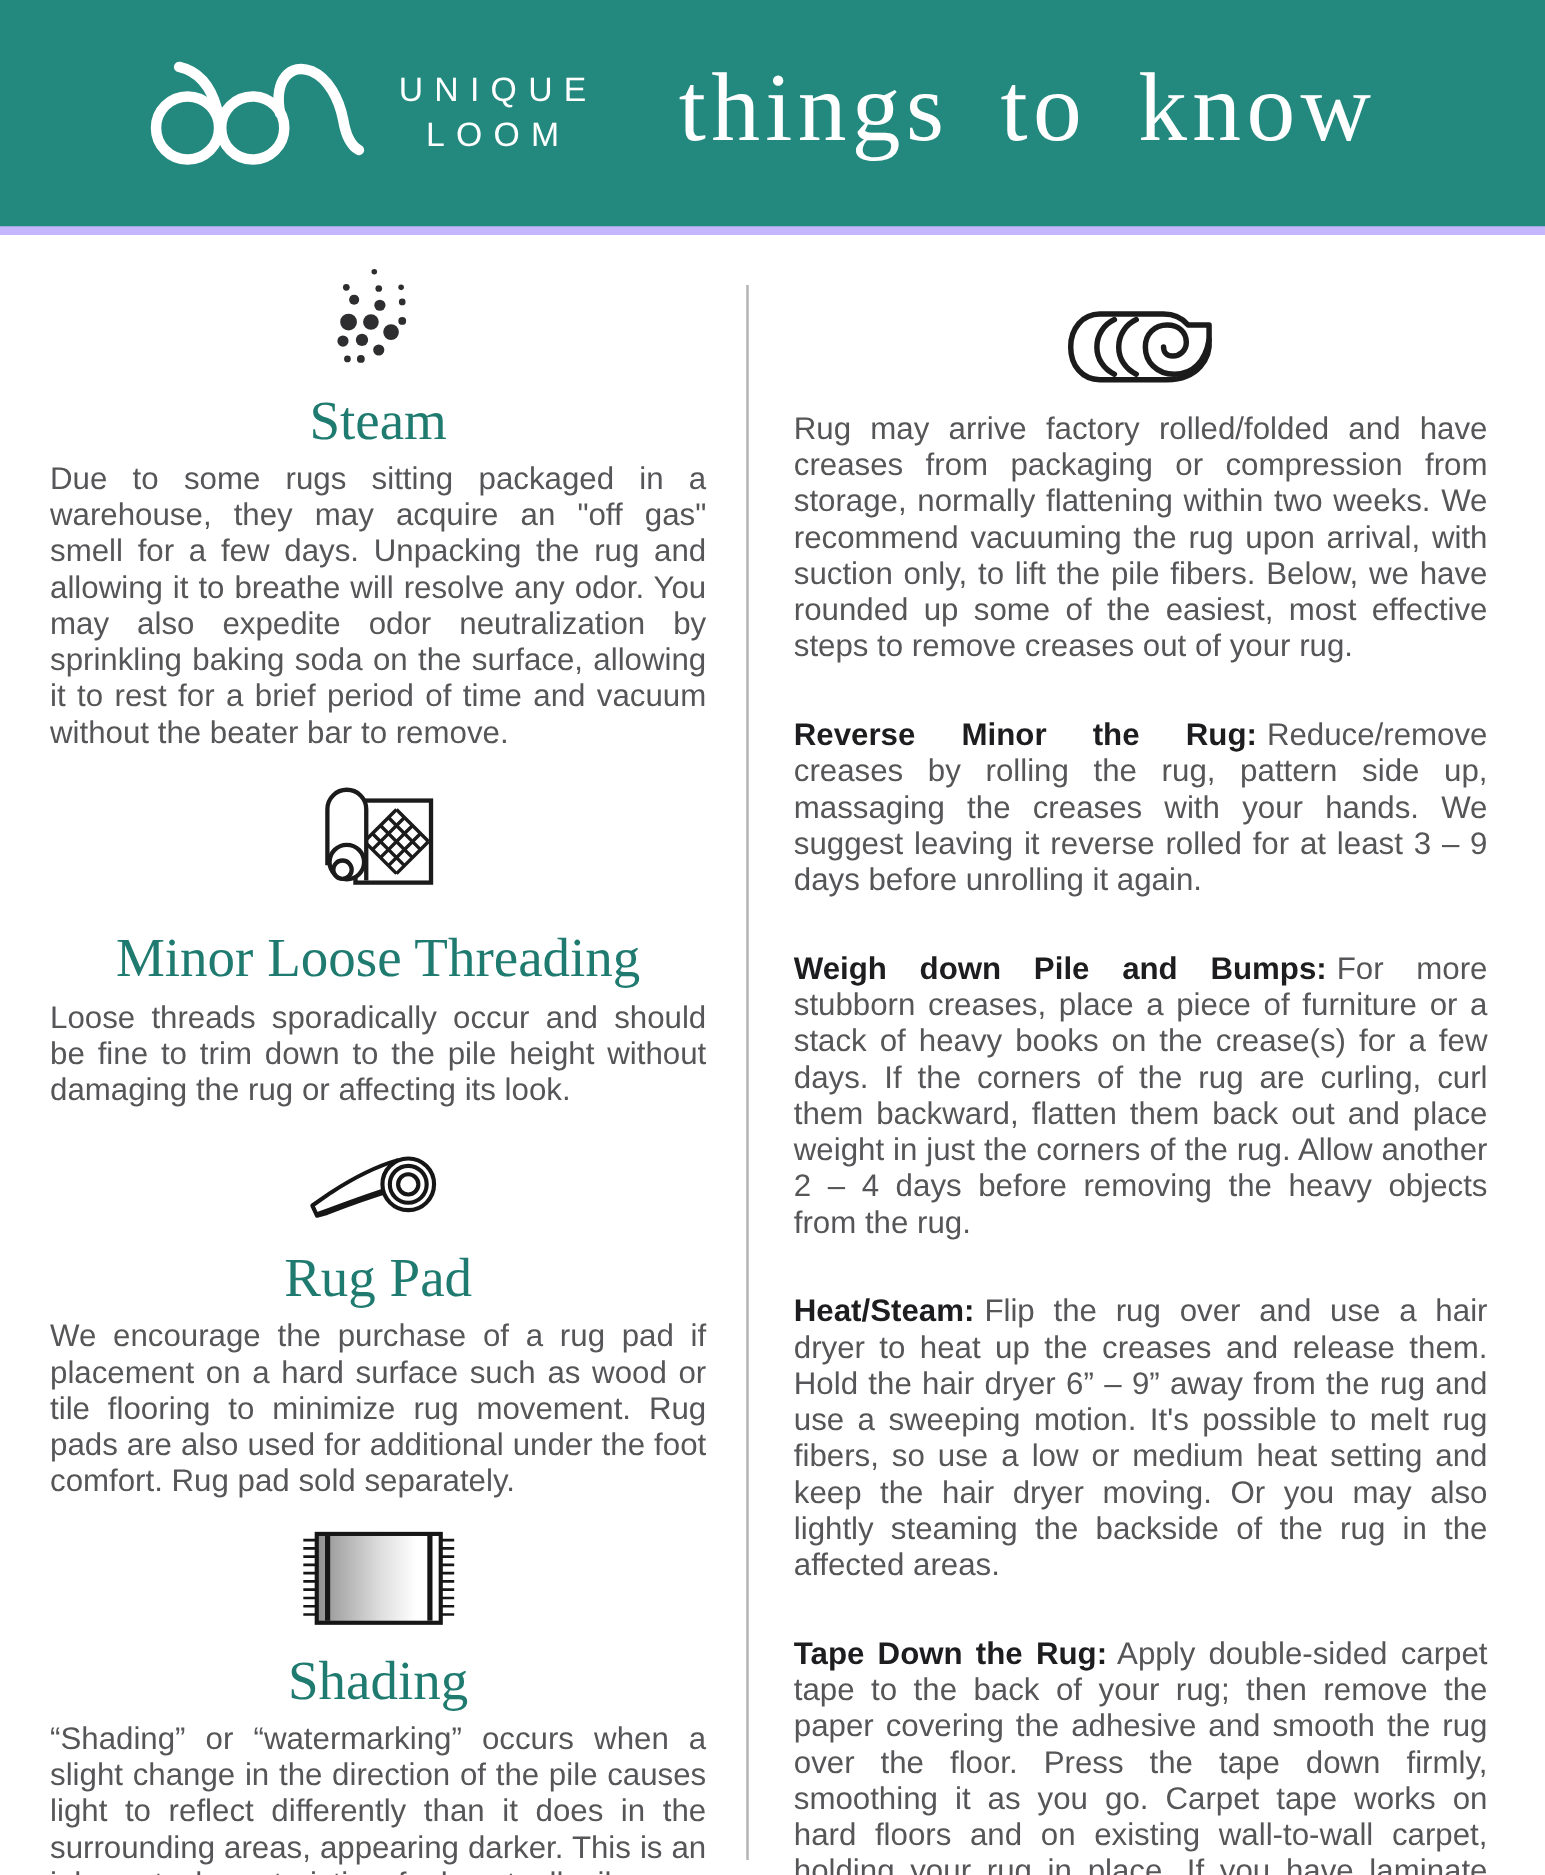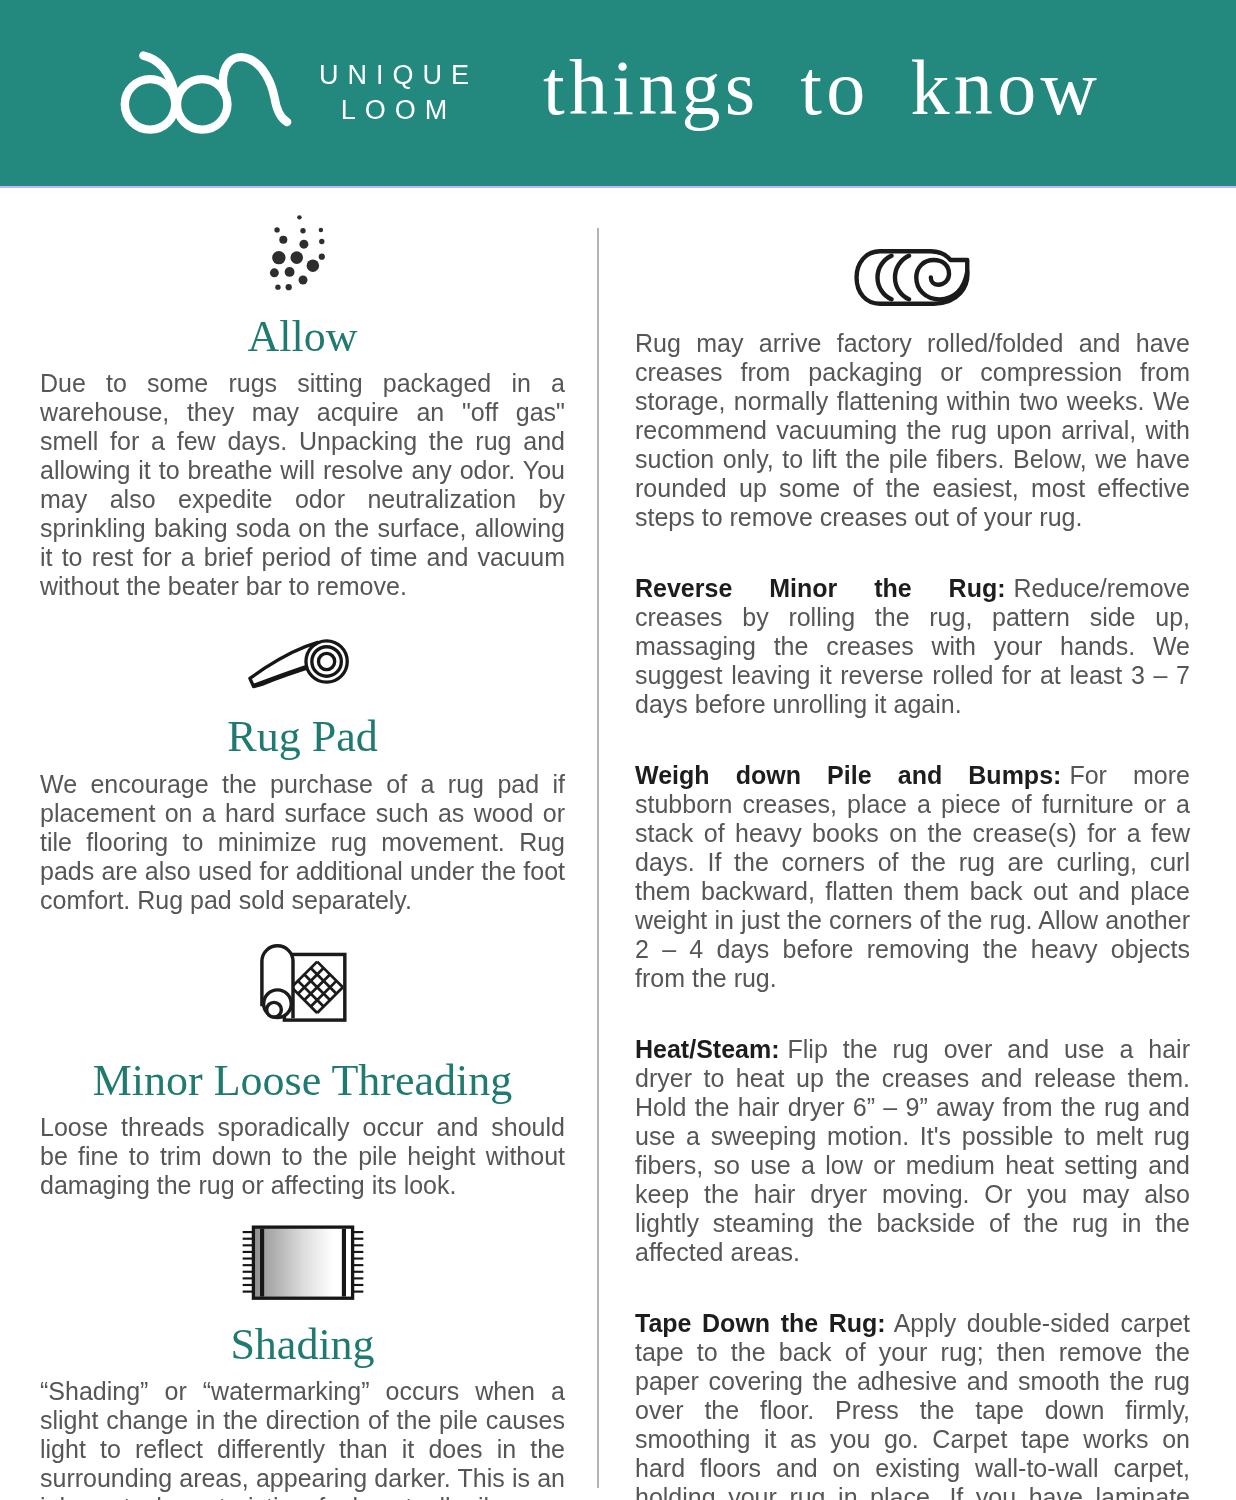--- a/index.html
+++ b/index.html
@@ -3,21 +3,21 @@
 <meta charset="utf-8">
 <style>
   html,body { margin:0; padding:0; background:#ffffff; }
   .page {
     position:relative; width:1236px; height:1500px; overflow:hidden;
     background:#ffffff; font-family:"Liberation Sans", sans-serif;
   }
   
   .header {
     height:188px; background:#23897e; display:flex; align-items:center;
-    border-bottom:2px solid #c4b5fd; box-sizing:border-box;
+    border-bottom:7px solid #c4b5fd; box-sizing:border-box;
   }
   .brand { display:flex; align-items:center; gap:26px; margin-left:108px; flex:0 0 auto; }
   .brand-text { color:#ffffff; font-size:27px; letter-spacing:9px; line-height:1.3; text-align:center; font-weight:400; }
   .brand-text span { display:block; }
   .page-title {
     flex:1; text-align:center; margin:12px; padding:0 70px 10px 0;
     font-family:"Liberation Serif", serif; font-weight:400;
     color:#ffffff; font-size:78px; letter-spacing:0.055em; word-spacing:0.22em;
   }
   
@@ -82,36 +82,22 @@
             <circle cx="33" cy="51" r="7"></circle>
               <circle cx="61" cy="50" r="3.5"></circle>
             <circle cx="51" cy="60" r="7"></circle>
               <circle cx="8" cy="68" r="5"></circle>
             <circle cx="25" cy="67" r="5.5"></circle>
               <circle cx="40" cy="76" r="5"></circle>
             <circle cx="12" cy="84" r="3"></circle>
               <circle cx="24" cy="84" r="3.5"></circle>
           </svg>
         </div>
-        <h2 class="sec-title">Allow</h2>
+        <h2 class="sec-title">Steam</h2>
         <p class="sec-body">Due to some rugs sitting packaged in a warehouse, they may acquire an "off gas" smell for a few days. Unpacking the rug and allowing it to breathe will resolve any odor. You may also expedite odor neutralization by sprinkling baking soda on the surface, allowing it to rest for a brief period of time and vacuum without the beater bar to remove.</p>
-      </section>
-
-      <section class="sec">
-        <div class="icon-row">
-          <svg class="icon-svg" width="118" height="74" viewBox="0 0 160 100" fill="none" stroke="#161616" stroke-width="4.5" stroke-linejoin="round">
-            <path d="M100,26 C72,34 48,48 28,61 L8,75 L13,86 L24,83 C54,71 82,62 102,56 Z" fill="#ffffff"></path>
-            <path d="M13,84 C42,73 72,62 98,54" stroke-width="3.5"></path>
-            <circle cx="112" cy="52" r="28" fill="#ffffff"></circle>
-            <circle cx="112" cy="52" r="20"></circle>
-            <circle cx="112" cy="52" r="11"></circle>
-          </svg>
-        </div>
-        <h2 class="sec-title">Rug Pad</h2>
-        <p class="sec-body">We encourage the purchase of a rug pad if placement on a hard surface such as wood or tile flooring to minimize rug movement. Rug pads are also used for additional under the foot comfort. Rug pad sold separately.</p>
       </section>
 
       <section class="sec">
         <div class="icon-row">
           <svg class="icon-svg" width="95" height="104" viewBox="0 0 110 120" fill="none" stroke="#1b1b1b" stroke-width="4">
             <rect x="34" y="20" width="70" height="76" fill="#ffffff"></rect>
             <g stroke-width="3.2" transform="translate(72,58) rotate(45)">
               <line x1="-21" y1="-21" x2="-21" y2="21"></line>
                 <line x1="-10.5" y1="-21" x2="-10.5" y2="21"></line>
               <line x1="0" y1="-21" x2="0" y2="21"></line>
@@ -123,20 +109,34 @@
                 <line x1="-21" y1="10.5" x2="21" y2="10.5"></line>
               <line x1="-21" y1="21" x2="21" y2="21"></line>
             </g>
             <path d="M44,94 L44,28 A18,18 0 0 0 8,28 L8,80" fill="#ffffff"></path>
             <circle cx="26" cy="77" r="16" fill="#ffffff"></circle>
             <circle cx="22" cy="84" r="8.5" fill="#ffffff"></circle>
           </svg>
         </div>
         <h2 class="sec-title">Minor Loose Threading</h2>
         <p class="sec-body">Loose threads sporadically occur and should be fine to trim down to the pile height without damaging the rug or affecting its look.</p>
+      </section>
+
+      <section class="sec">
+        <div class="icon-row">
+          <svg class="icon-svg" width="118" height="74" viewBox="0 0 160 100" fill="none" stroke="#161616" stroke-width="4.5" stroke-linejoin="round">
+            <path d="M100,26 C72,34 48,48 28,61 L8,75 L13,86 L24,83 C54,71 82,62 102,56 Z" fill="#ffffff"></path>
+            <path d="M13,84 C42,73 72,62 98,54" stroke-width="3.5"></path>
+            <circle cx="112" cy="52" r="28" fill="#ffffff"></circle>
+            <circle cx="112" cy="52" r="20"></circle>
+            <circle cx="112" cy="52" r="11"></circle>
+          </svg>
+        </div>
+        <h2 class="sec-title">Rug Pad</h2>
+        <p class="sec-body">We encourage the purchase of a rug pad if placement on a hard surface such as wood or tile flooring to minimize rug movement. Rug pads are also used for additional under the foot comfort. Rug pad sold separately.</p>
       </section>
 
       <section class="sec">
         <div class="icon-row">
           <svg class="icon-svg" width="124" height="83" viewBox="0 0 150 100" fill="none" stroke="#161616" stroke-width="2.6">
             <defs>
               <linearGradient id="shadegrad" x1="0" y1="0" x2="1" y2="0">
                 <stop offset="0" stop-color="#8f8f8f"></stop>
                 <stop offset="0.5" stop-color="#dcdcdc"></stop>
                 <stop offset="0.8" stop-color="#ffffff"></stop>
@@ -180,21 +180,21 @@
         <div class="icon-row">
           <svg class="icon-svg" width="128" height="67" viewBox="0 0 175 92" fill="none" stroke="#1b1b1b" stroke-width="6" stroke-linejoin="round" stroke-linecap="round">
             <path d="M42,10 H112 C124,10 133,15 139,22 L162,22 V38 C164,58 150,82 116,82 H42 C23,82 10,67 10,46 C10,26 23,10 42,10 Z" fill="#ffffff"></path>
             <path d="M58,16 A33,33 0 0 0 58,76"></path>
             <path d="M82,16 A33,33 0 0 0 82,76"></path>
             <path d="M162,38 C158,62 144,76 124,76 C104,76 92,62 92,46 C92,32 102,22 116,22 C129,22 137,30 137,41 C137,50 130,56 122,56 C116,56 112,52 112,46"></path>
           </svg>
         </div>
         <p class="sec-body">Rug may arrive factory rolled/folded and have creases from packaging or compression from storage, normally flattening within two weeks. We recommend vacuuming the rug upon arrival, with suction only, to lift the pile fibers. Below, we have rounded up some of the easiest, most effective steps to remove creases out of your rug.</p>
 
-        <p class="tip"><strong>Reverse Minor the Rug:</strong><span>Reduce/remove creases by rolling the rug, pattern side up, massaging the creases with your hands. We suggest leaving it reverse rolled for at least 3 – 7 days before unrolling it again.</span></p>
+        <p class="tip"><strong>Reverse Minor the Rug:</strong><span>Reduce/remove creases by rolling the rug, pattern side up, massaging the creases with your hands. We suggest leaving it reverse rolled for at least 3 – 9 days before unrolling it again.</span></p>
 
         <p class="tip"><strong>Weigh down Pile and Bumps:</strong><span>For more stubborn creases, place a piece of furniture or a stack of heavy books on the crease(s) for a few days. If the corners of the rug are curling, curl them backward, flatten them back out and place weight in just the corners of the rug. Allow another 2 – 4 days before removing the heavy objects from the rug.</span></p>
 
         <p class="tip"><strong>Heat/Steam:</strong><span>Flip the rug over and use a hair dryer to heat up the creases and release them. Hold the hair dryer 6” – 9” away from the rug and use a sweeping motion. It's possible to melt rug fibers, so use a low or medium heat setting and keep the hair dryer moving. Or you may also lightly steaming the backside of the rug in the affected areas.</span></p>
 
         <p class="tip"><strong>Tape Down the Rug:</strong><span>Apply double-sided carpet tape to the back of your rug; then remove the paper covering the adhesive and smooth the rug over the floor. Press the tape down firmly, smoothing it as you go. Carpet tape works on hard floors and on existing wall-to-wall carpet, holding your rug in place. If you have laminate flooring, purchase a less adhesive double-sided tape to prevent the laminate from buckling or otherwise being damaged.</span></p>
       </section>
     </div>
   </div>
 </div>

